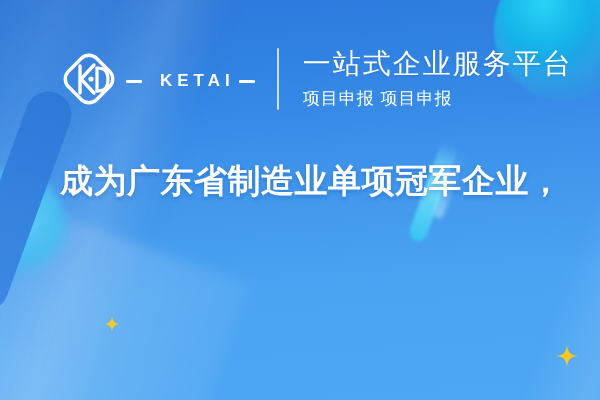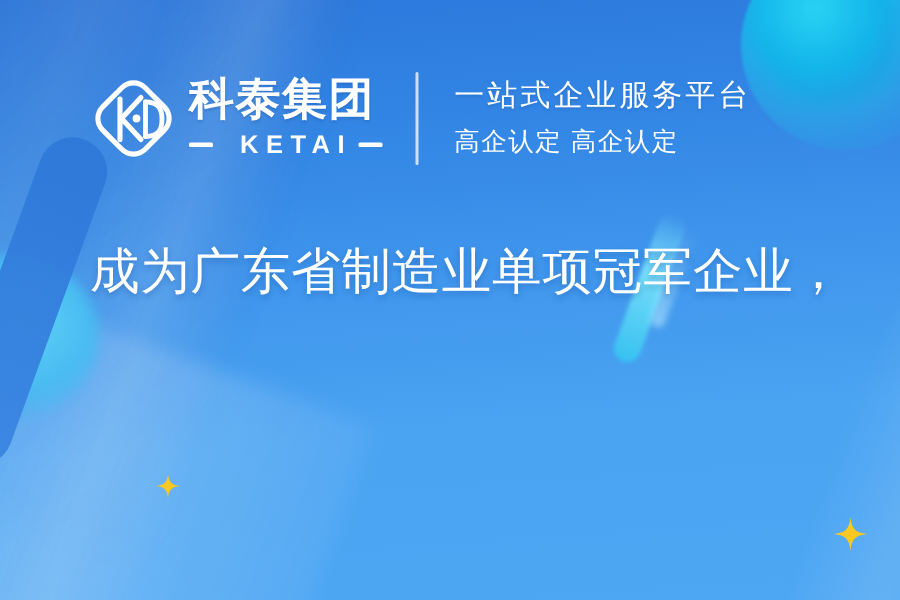--- a/index.html
+++ b/index.html
@@ -176,21 +176,21 @@
     background:rgba(255,255,255,.75);
     margin:0 24px 0 22px;
     flex:0 0 auto;
     border-radius:1px;
   }
   .slogan{
     display:flex;flex-direction:column;justify-content:center;
   }
   .slogan-main{
     color:#ffffff;
-    font-size:20px;
+    font-size:28px;
     letter-spacing:2px;
     line-height:1.15;
     white-space:nowrap;
     text-shadow:0 1px 2px rgba(0,40,100,.15);
   }
   .slogan-sub{
     color:#ffffff;
     font-size:17px;
     letter-spacing:1px;
     margin-top:7px;
@@ -199,21 +199,21 @@
 
   
   .title-block{
     position:absolute;
     left:60px;top:158px;
     width:490px;
   }
   .title-line{
     color:#ffffff;
     font-size:33px;
-    font-weight:normal;
+    font-weight:bold;
     letter-spacing:.5px;
     line-height:46px;
     white-space:nowrap;
     text-shadow:0 2px 4px rgba(10,60,140,.30);
   }
 </style>
 </head>
 <body>
 
 <div class="banner">
@@ -258,33 +258,32 @@
         </g>
         <g fill="none" stroke="#ffffff" stroke-width="3.2" stroke-linecap="round">
           <path d="M37 20 L37 43"></path>
           <path d="M37 20 C46 20 48 25 48 31.5 C48 38 46 43 37 43"></path>
         </g>
         <circle cx="31" cy="31" r="2.6" fill="#ffffff"></circle>
       </svg>
     </div>
 
     <div class="logo-words">
-      <div class="logo-cn">科泰集团</div>
       <div class="logo-en-row">
         <span class="logo-dash"></span>
         <span class="logo-en">KETAI</span>
         <span class="logo-dash"></span>
       </div>
     </div>
 
     <div class="divider"></div>
 
     <div class="slogan">
       <div class="slogan-main">一站式企业服务平台</div>
-      <div class="slogan-sub">高企认定 高企认定</div>
+      <div class="slogan-sub">项目申报 项目申报</div>
     </div>
 
   </div>
 
   <div class="title-block">
     <div class="title-line">成为广东省制造业单项冠军企业，</div>
   </div>
 
 </div>
 

